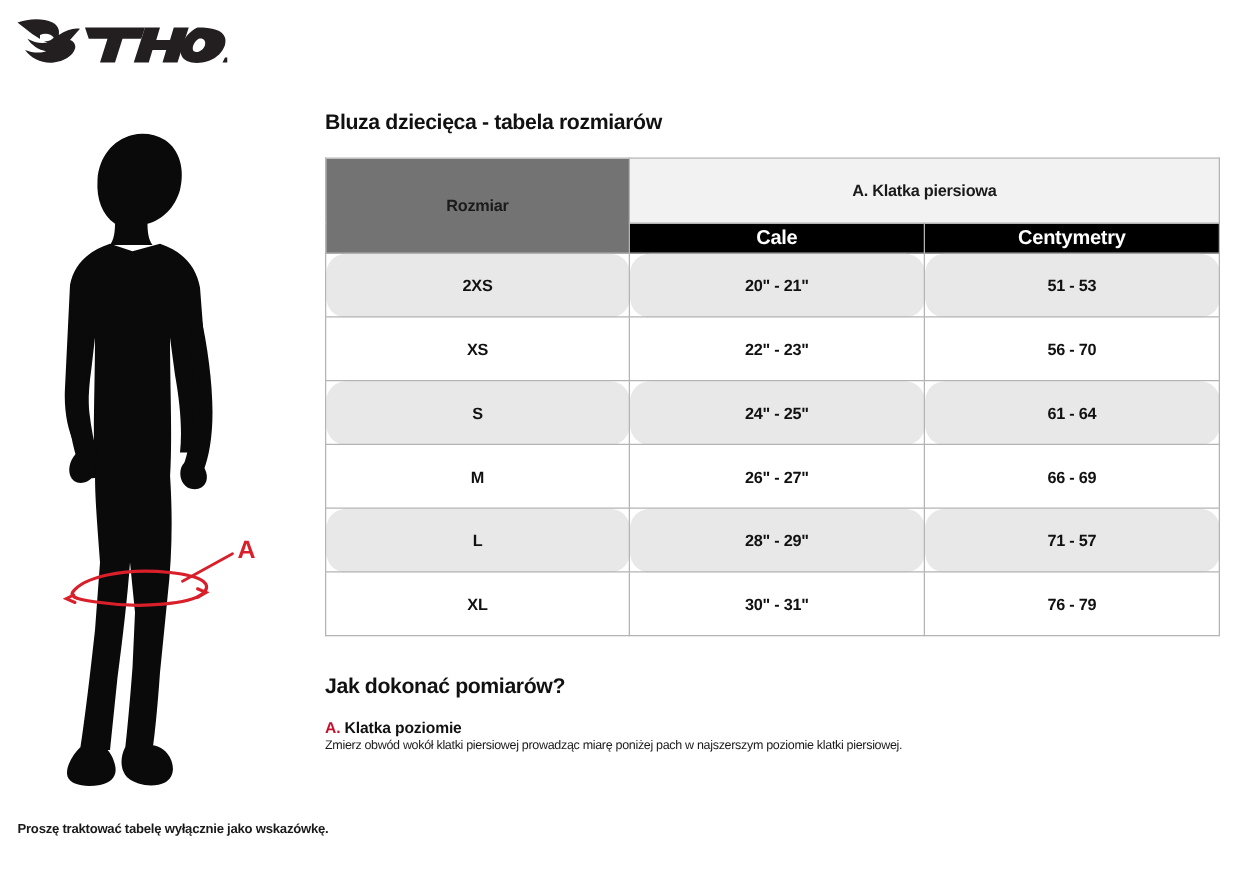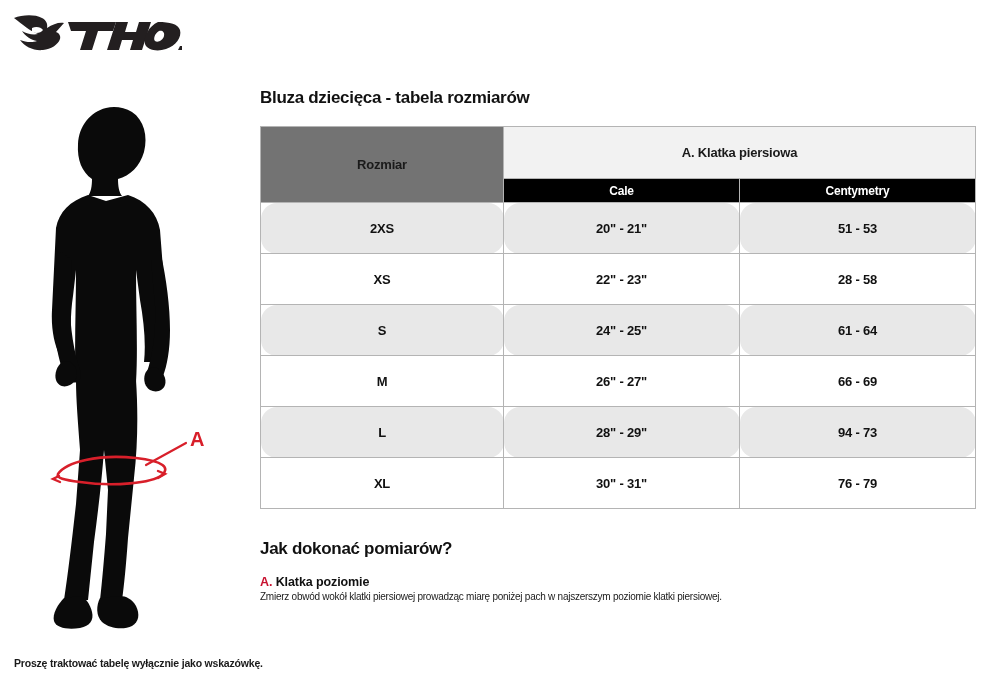--- a/index.html
+++ b/index.html
@@ -75,21 +75,21 @@
   }
   th.group-head {
     background: #f2f2f2;
     height: 49px;
     font-size: 13px;
   }
   th.unit-head {
     background: #000000;
     color: #ffffff;
     height: 21px;
-    font-size: 12px;
+    font-size: 16px;
     border-color: #000000;
     border-left-color: #8c8c8c;
     border-right-color: #8c8c8c;
   }
   th.unit-head.first { border-left-color: #b4b4b4; }
   th.unit-head.last  { border-right-color: #b4b4b4; }
 
   tbody tr { height: 51px; }
   tbody tr.shaded td { background: #e8e8e8; }
   tbody tr.plain  td { background: #ffffff; }
@@ -234,36 +234,36 @@
     </thead>
     <tbody>
       <tr class="shaded">
         <td>2XS</td>
         <td>20" - 21"</td>
         <td>51 - 53</td>
       </tr>
       <tr class="plain">
         <td>XS</td>
         <td>22" - 23"</td>
-        <td>28 - 58</td>
+        <td>56 - 70</td>
       </tr>
       <tr class="shaded">
         <td>S</td>
         <td>24" - 25"</td>
         <td>61 - 64</td>
       </tr>
       <tr class="plain">
         <td>M</td>
         <td>26" - 27"</td>
         <td>66 - 69</td>
       </tr>
       <tr class="shaded">
         <td>L</td>
         <td>28" - 29"</td>
-        <td>94 - 73</td>
+        <td>71 - 57</td>
       </tr>
       <tr class="plain">
         <td>XL</td>
         <td>30" - 31"</td>
         <td>76 - 79</td>
       </tr>
     </tbody>
   </table>
 
   <div id="howto">

